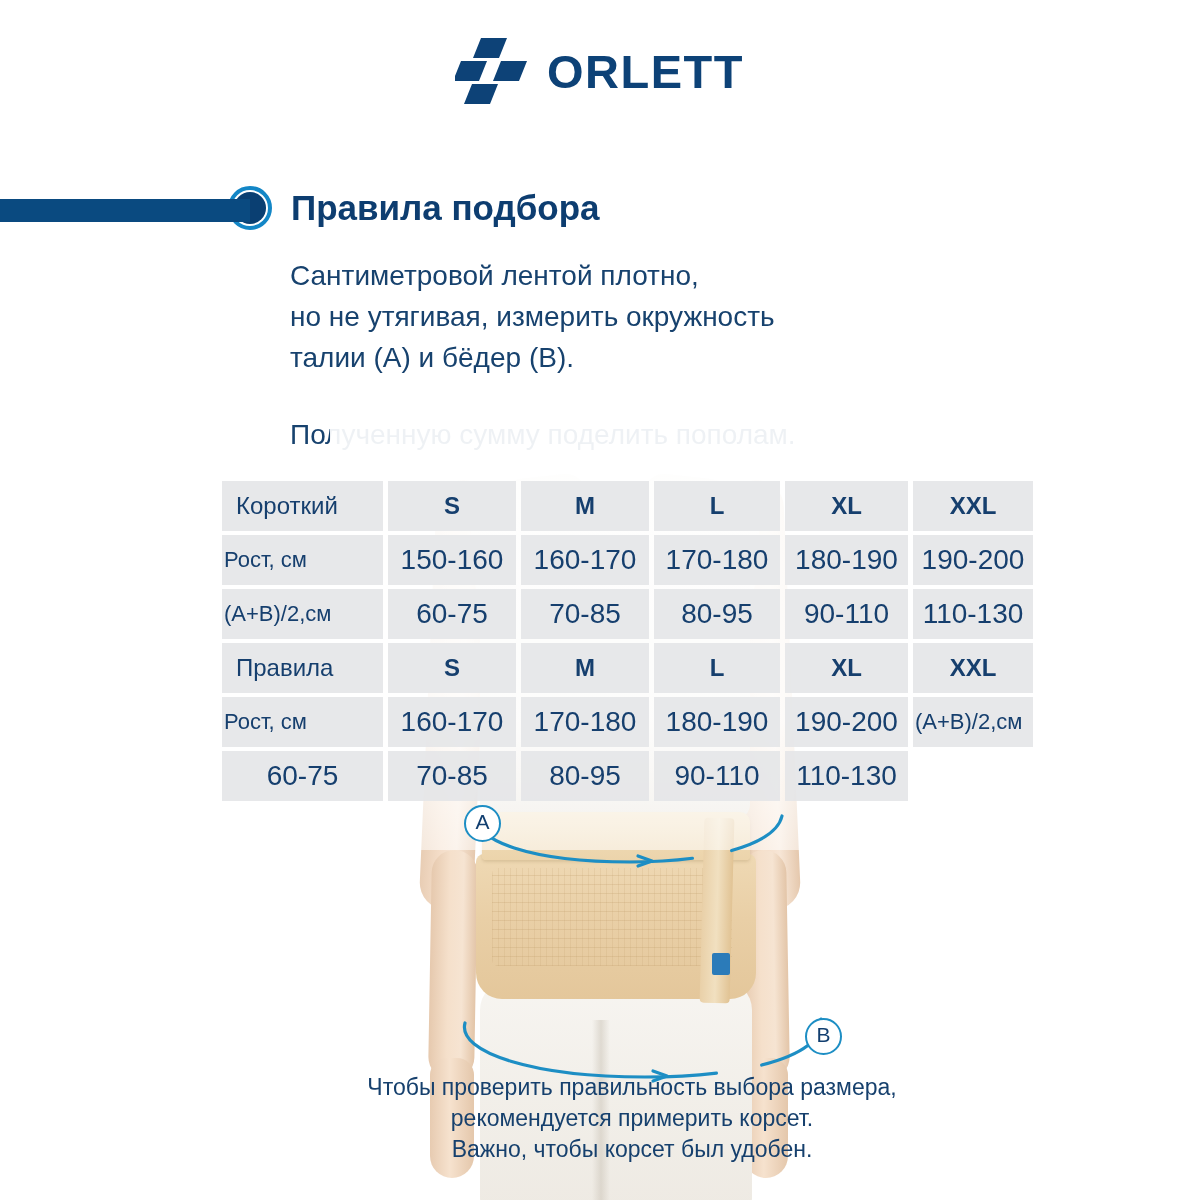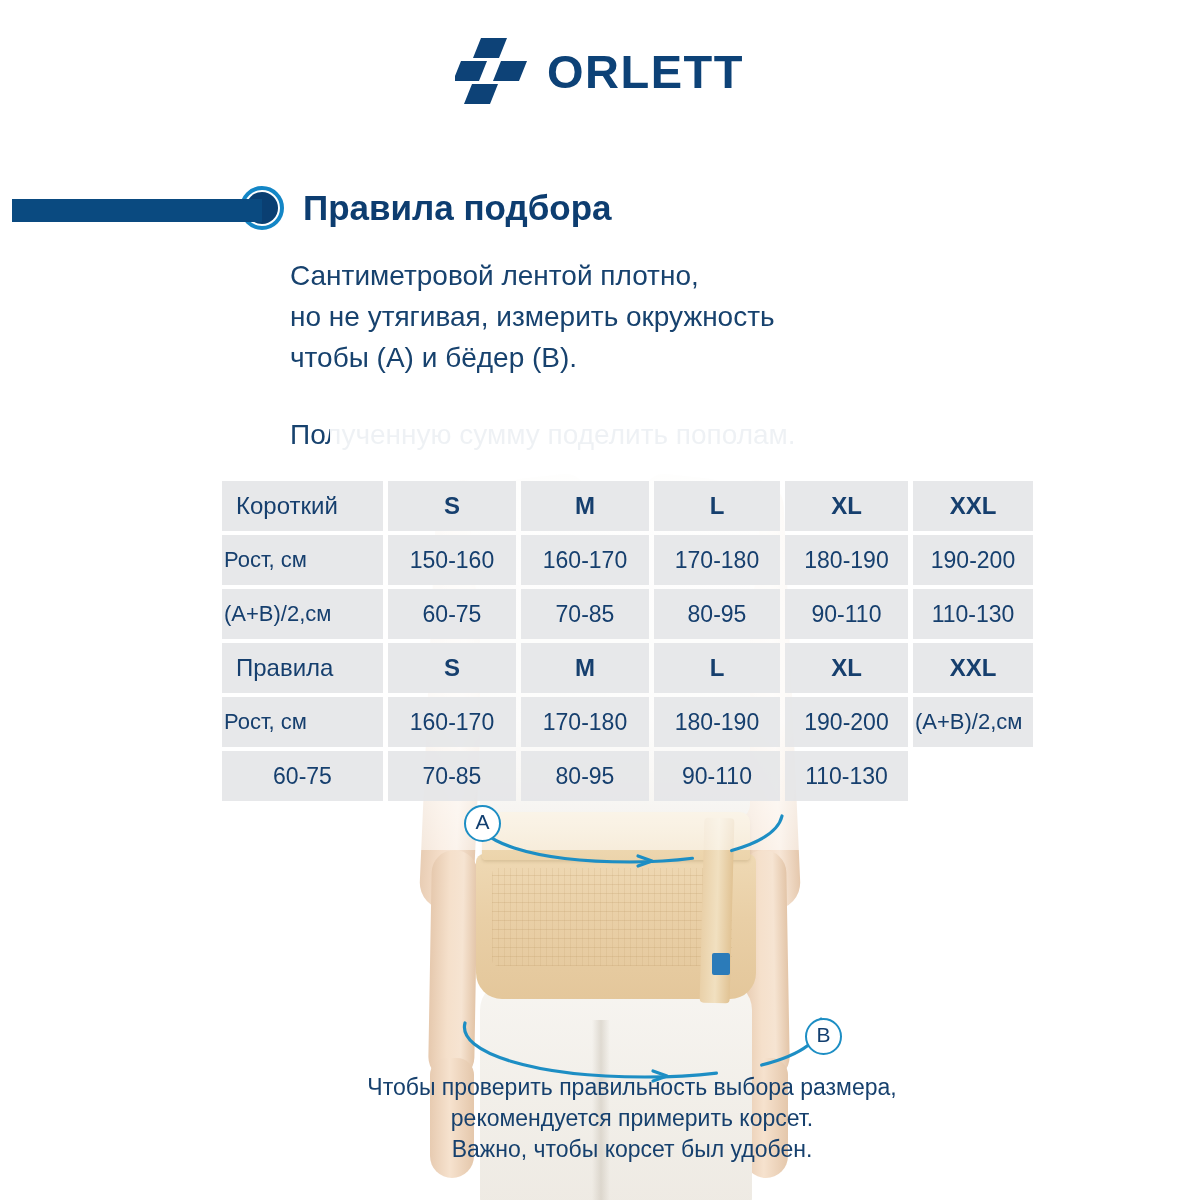--- a/index.html
+++ b/index.html
@@ -36,21 +36,21 @@
     font-size: 47px;
     font-weight: bold;
     letter-spacing: 1.5px;
     color: #0d4277;
     line-height: 1;
   }
 
   
   #heading-row {
     position: absolute;
-    left: 12px;
+    left: 0;
     top: 183px;
     width: 952px;
     height: 56px;
   }
   #heading-bar {
     position: absolute;
     left: 0;
     top: 16px;
     width: 245px;
     height: 23px;
@@ -231,21 +231,21 @@
     top: 481px;
     width: 786px;
     display: grid;
     grid-template-columns: 161px 128px 128px 126px 123px 120px;
     grid-auto-rows: 50px;
     gap: 4px 5px;
   }
   .cell {
     background: rgba(228,229,231,.88);
     color: #163f6e;
-    font-size: 23px;
+    font-size: 28px;
     display: flex;
     align-items: center;
     justify-content: center;
     white-space: nowrap;
   }
   .cell.label {
     justify-content: flex-start;
     padding-left: 2px;
     font-size: 22px;
   }
@@ -298,21 +298,21 @@
     <div id="heading-bar-cap"></div>
     <div id="heading-dot-wrap">
       <div id="heading-dot-ring"></div>
       <div id="heading-dot-core"></div>
     </div>
     <div id="heading-title">Правила подбора</div>
   </div>
 
   <div class="para" id="para-1">Сантиметровой лентой плотно,
 но не утягивая, измерить окружность
-чтобы (А) и бёдер (В).</div>
+талии (А) и бёдер (В).</div>
   <div class="para" id="para-2">Полученную сумму поделить пополам.</div>
 
   <div id="model">
     <div class="mdl arm arm-l"></div>
     <div class="mdl arm arm-r"></div>
     <div class="mdl forearm forearm-l"></div>
     <div class="mdl forearm forearm-r"></div>
     <div class="mdl hand hand-l"></div>
     <div class="mdl hand hand-r"></div>
     <div class="mdl shoulder-l"></div>

